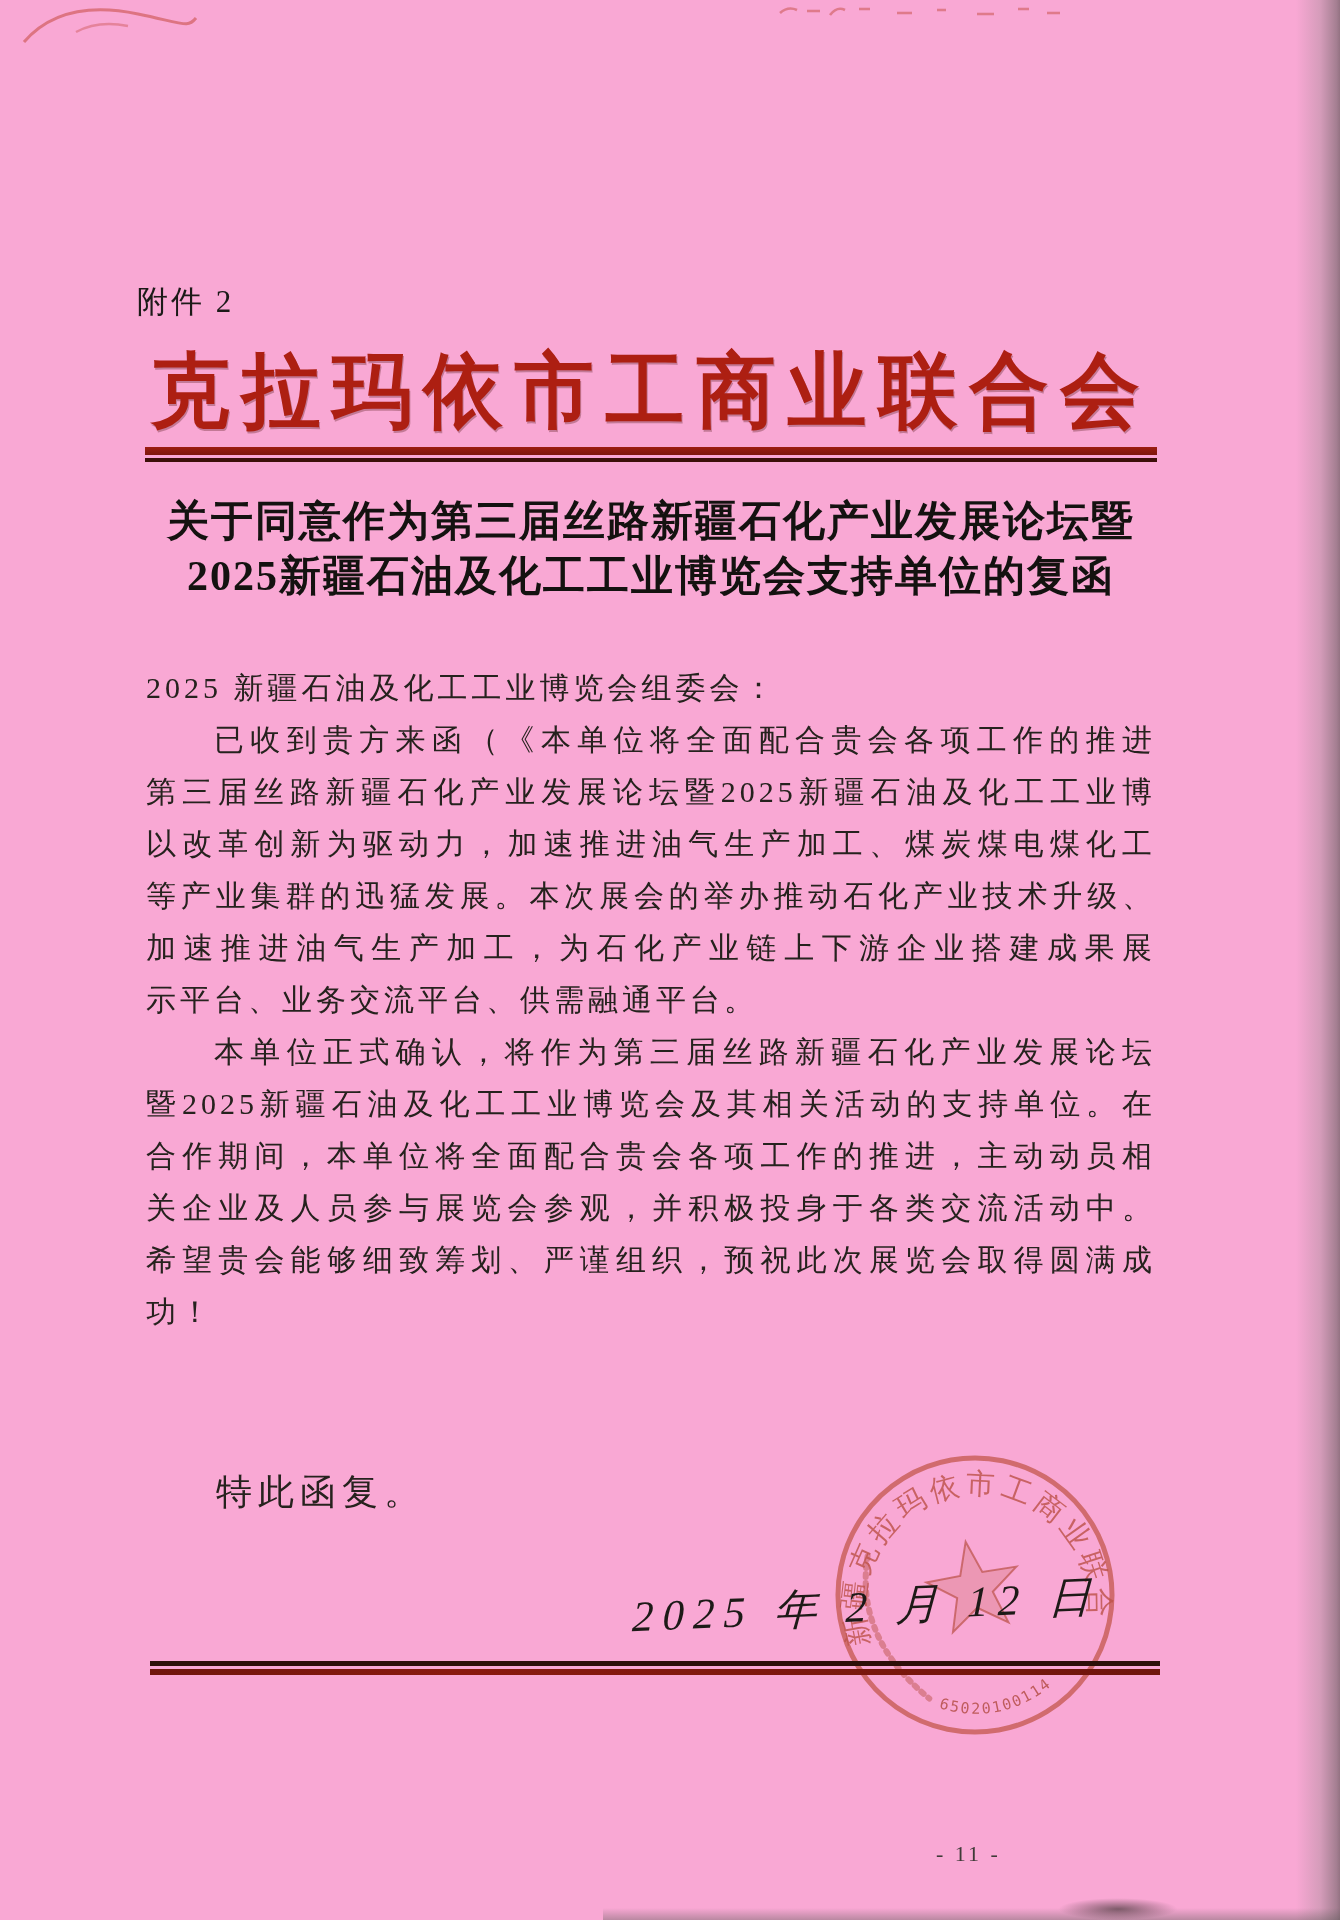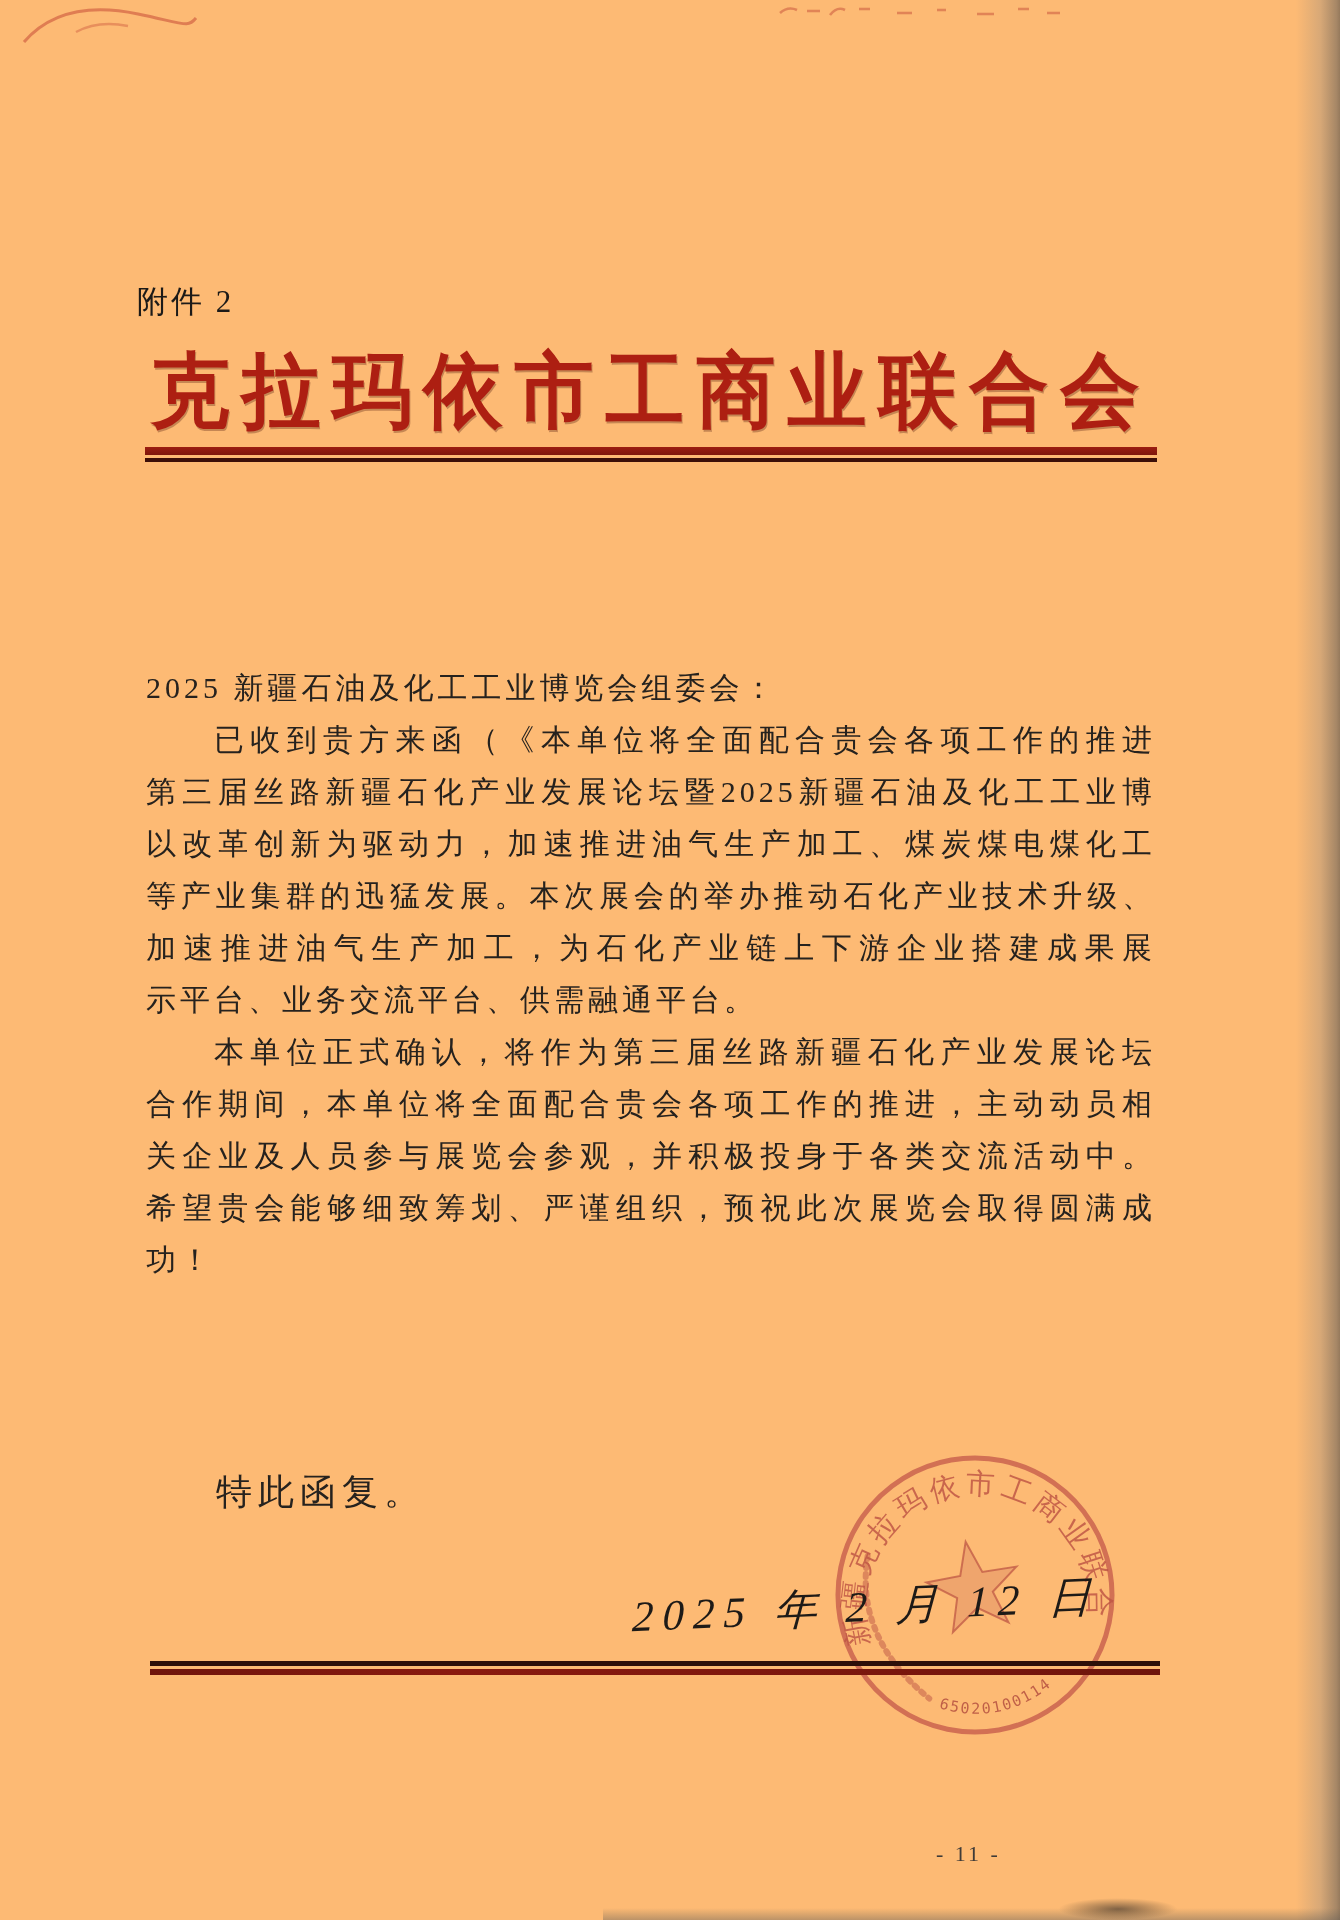--- a/index.html
+++ b/index.html
@@ -1,17 +1,17 @@
 <!DOCTYPE html>
 <html><head>
 <meta charset="utf-8">
 <style>
   html,body{margin:0;padding:0;background:#e8e8e6;}
   .page{
-    position:relative;width:1340px;height:1920px;background:#fdba74;
+    position:relative;width:1340px;height:1920px;background:#f9a8d4;
     overflow:hidden;font-family:"Liberation Serif",serif;color:#26221e;
   }
   
   .edge-right{position:absolute;top:0;right:0;width:44px;height:100%;
     background:linear-gradient(to right,rgba(0,0,0,0),rgba(130,128,126,.30) 55%,rgba(95,93,91,.55) 92%,rgba(80,78,76,.6));}
   .edge-bottom{position:absolute;bottom:0;left:45%;right:0;height:12px;
     background:linear-gradient(to bottom,rgba(0,0,0,0),rgba(90,88,85,.40));}
   .corner-smudge{position:absolute;left:1058px;top:1898px;width:120px;height:22px;
     background:radial-gradient(ellipse at center,rgba(45,40,36,.6),rgba(45,40,36,0) 70%);}
   .pen-marks{position:absolute;}
@@ -70,30 +70,35 @@
   </svg>
 
   <div class="attachment">附件 2</div>
 
   <div class="org-title">克拉玛依市工商业联合会</div>
   <div class="red-rule">
     <div class="r1"></div>
     <div class="r2"></div>
   </div>
 
+  <div class="doc-title">
+    <div>关于同意作为第三届丝路新疆石化产业发展论坛暨</div>
+    <div>2025新疆石油及化工工业博览会支持单位的复函</div>
+  </div>
 
   <div class="body">
     <div class="plain">2025 新疆石油及化工工业博览会组委会：</div>
     <div class="line indent">已收到贵方来函（《本单位将全面配合贵会各项工作的推进</div>
     <div class="line">第三届丝路新疆石化产业发展论坛暨2025新疆石油及化工工业博</div>
     <div class="line">以改革创新为驱动力，加速推进油气生产加工、煤炭煤电煤化工</div>
     <div class="line">等产业集群的迅猛发展。本次展会的举办推动石化产业技术升级、</div>
     <div class="line">加速推进油气生产加工，为石化产业链上下游企业搭建成果展</div>
     <div class="plain">示平台、业务交流平台、供需融通平台。</div>
     <div class="line indent">本单位正式确认，将作为第三届丝路新疆石化产业发展论坛</div>
+    <div class="line">暨2025新疆石油及化工工业博览会及其相关活动的支持单位。在</div>
     <div class="line">合作期间，本单位将全面配合贵会各项工作的推进，主动动员相</div>
     <div class="line">关企业及人员参与展览会参观，并积极投身于各类交流活动中。</div>
     <div class="line">希望贵会能够细致筹划、严谨组织，预祝此次展览会取得圆满成</div>
     <div class="plain">功！</div>
   </div>
 
   <div class="closing">特此函复。</div>
 
   <svg class="seal" viewBox="0 0 306 318">
     <defs>

